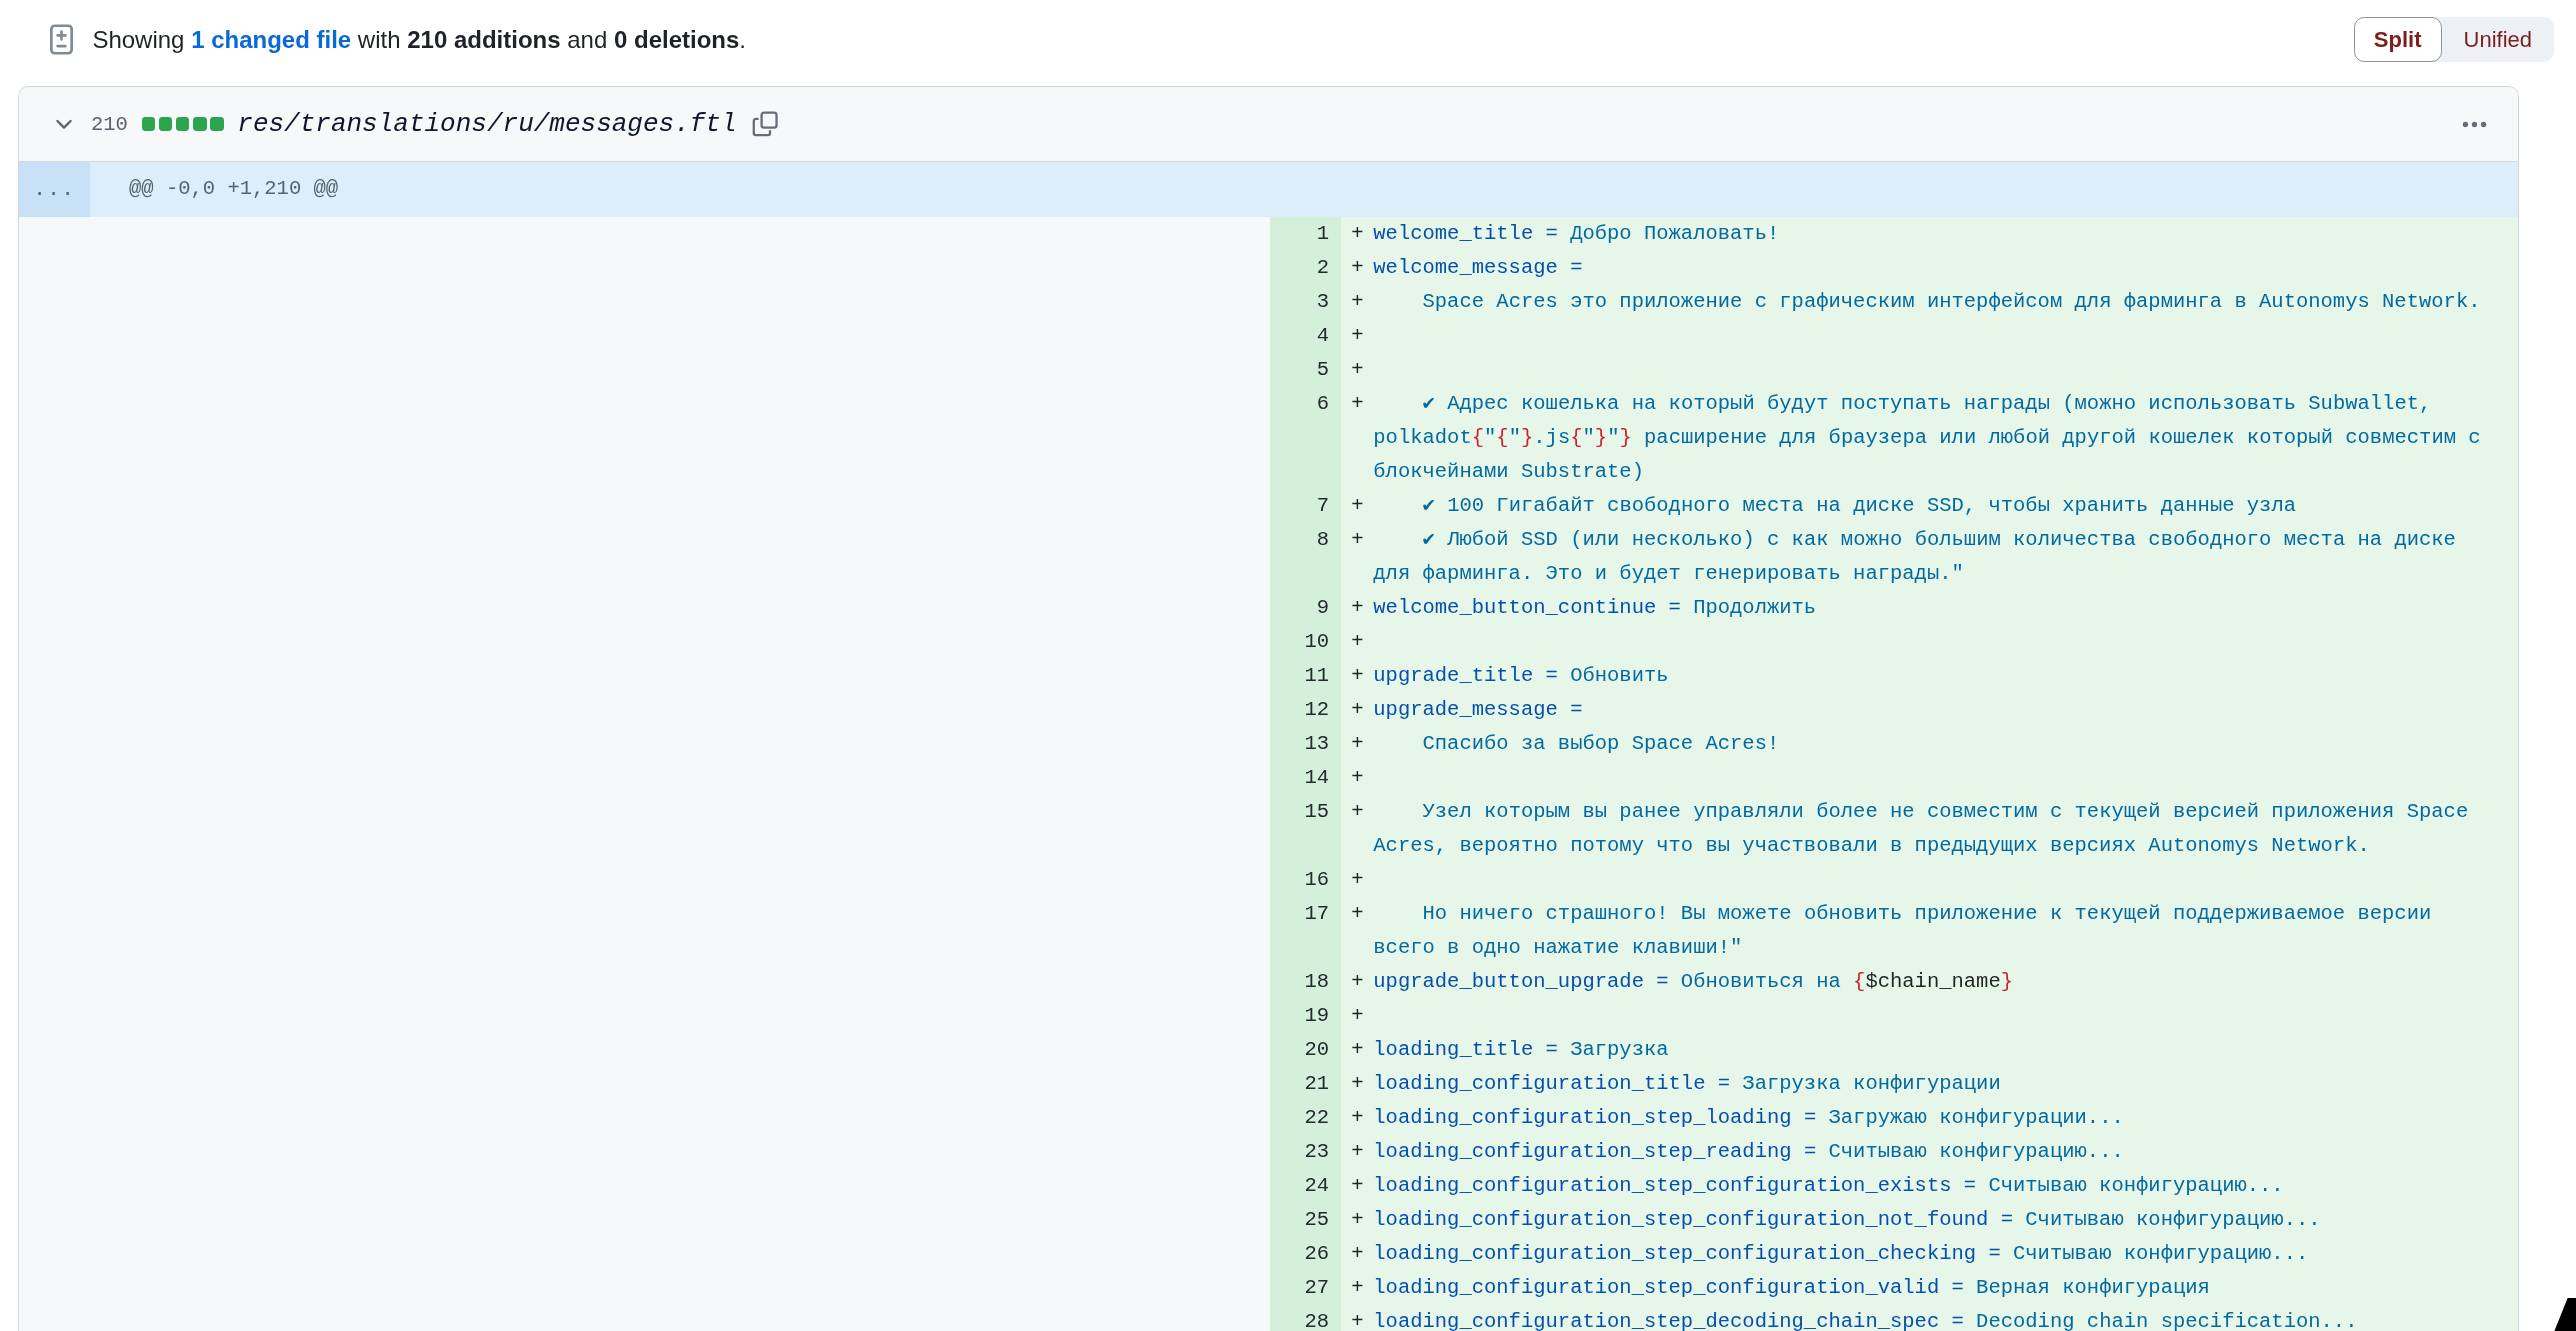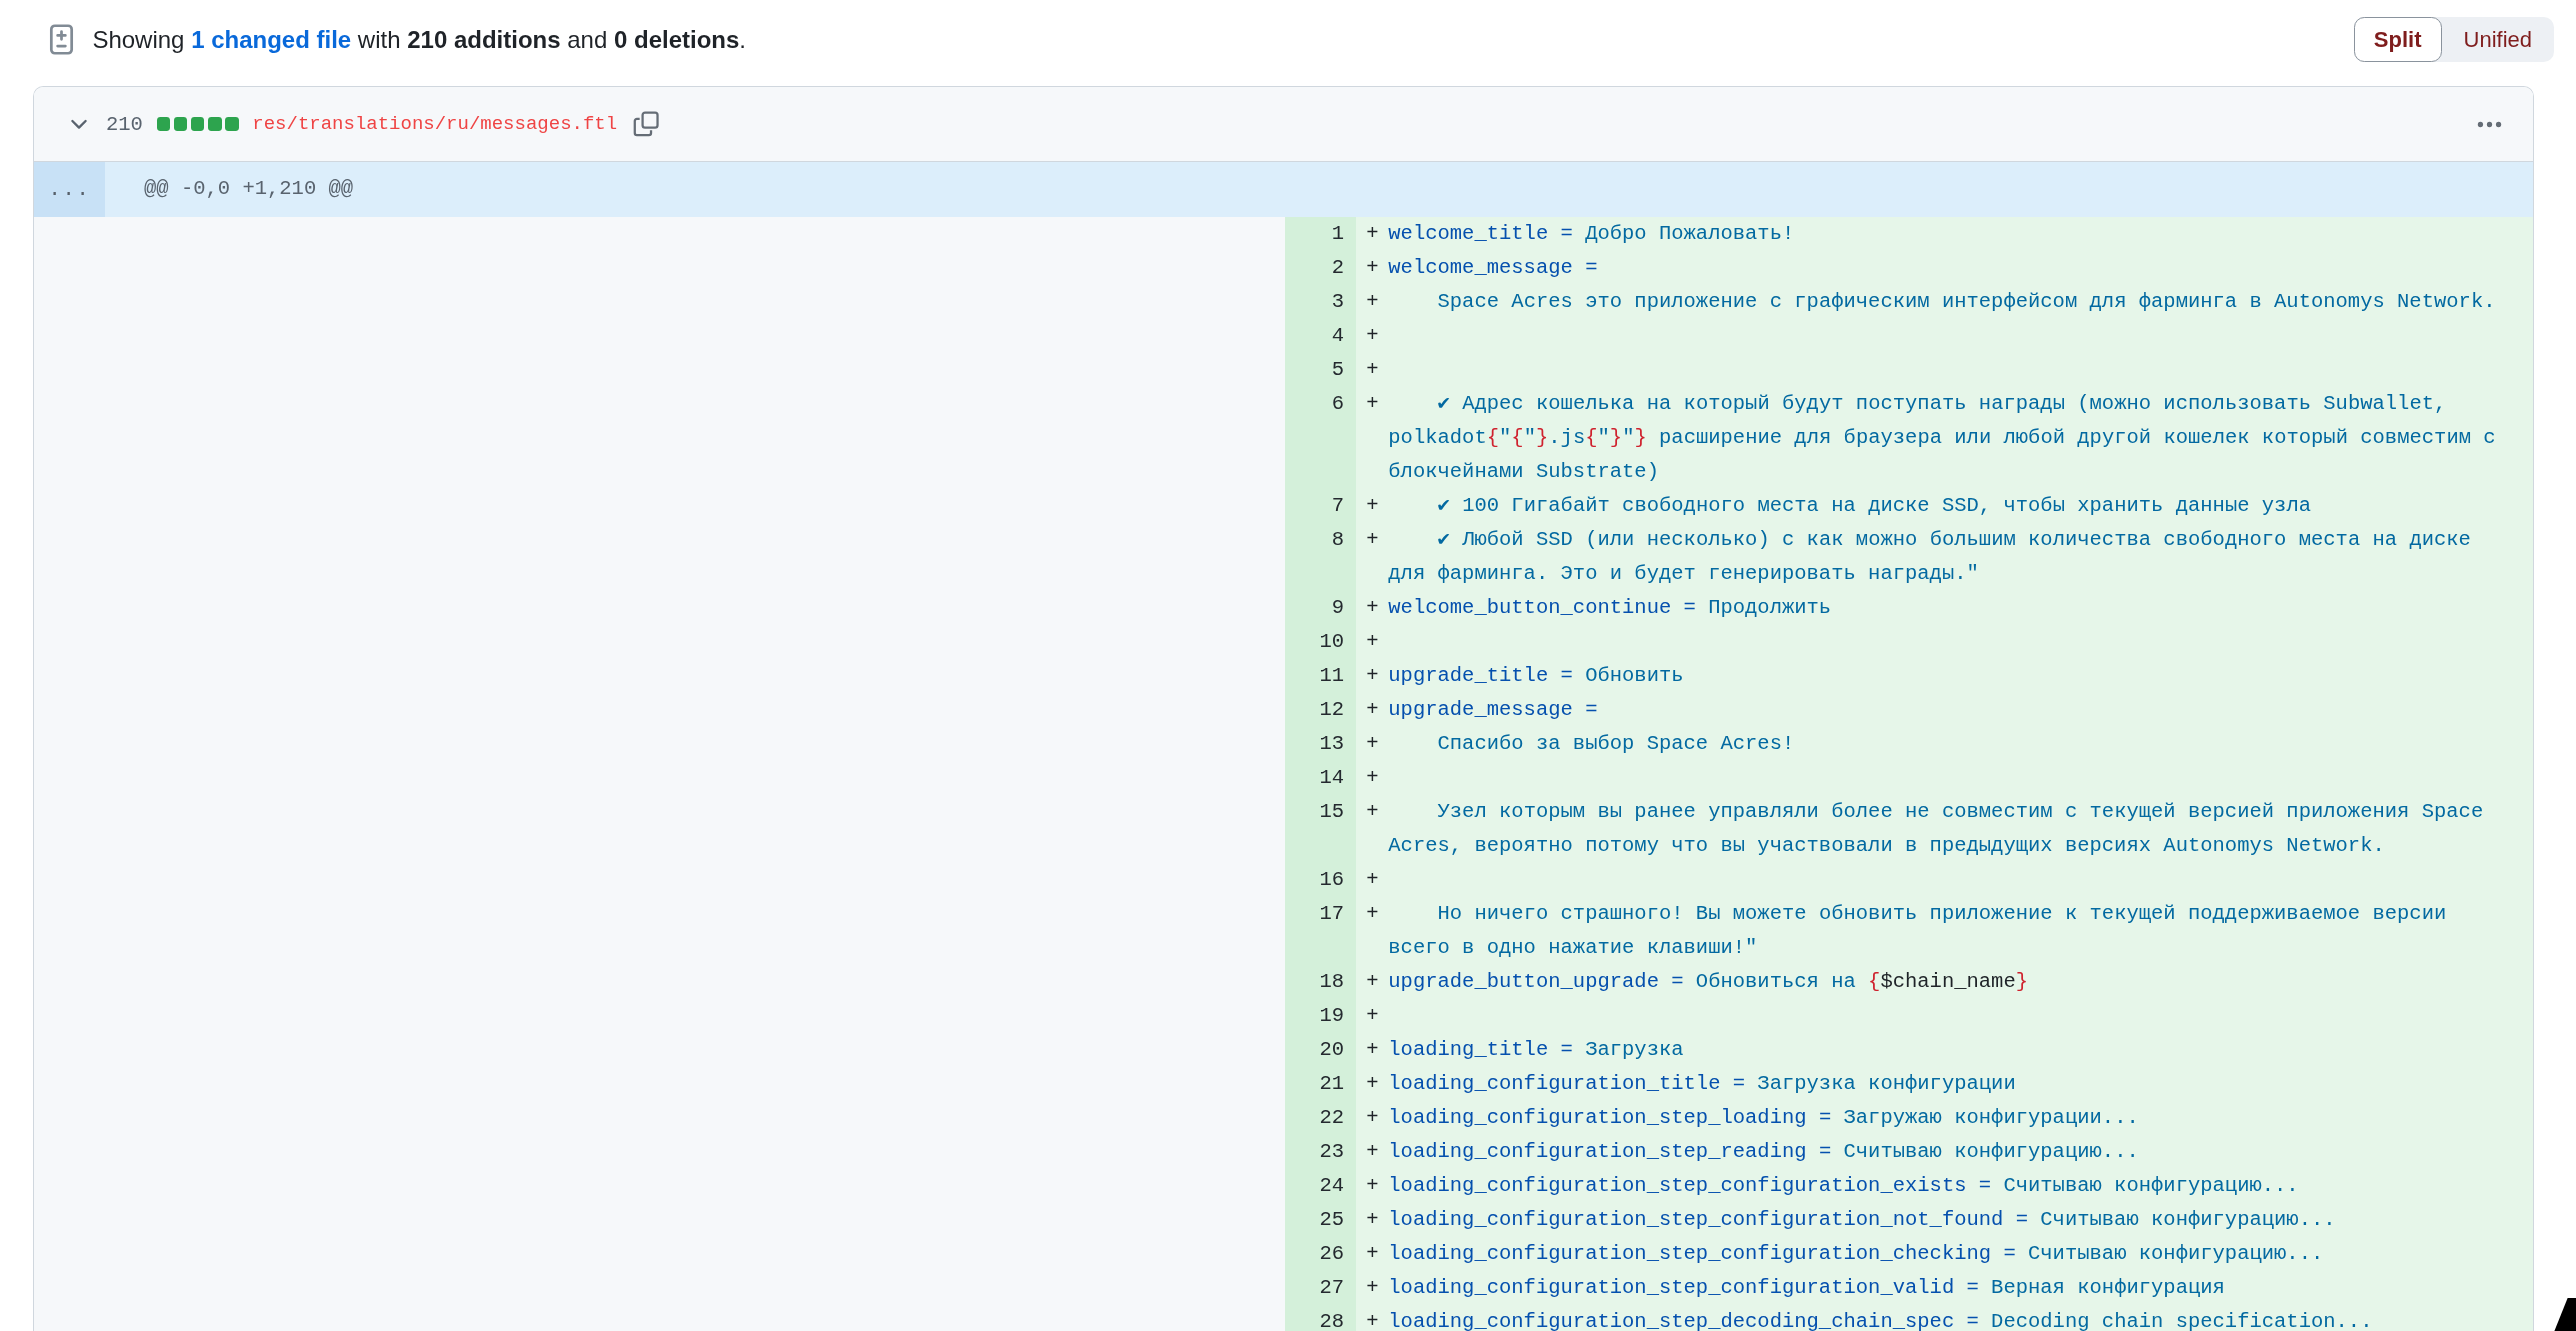--- a/index.html
+++ b/index.html
@@ -26,34 +26,34 @@
   .segctl { margin-left:auto; display:flex; background:#edf0f4; border-radius:10.3px; }
   .seg {
     height:45px; padding:0 22px; border:none; background:transparent;
     font-family:"Liberation Sans",sans-serif; font-size:22px; color:#7f1d1d;
     border-radius:10.3px; line-height:41px; cursor:pointer;
   }
   .seg.sel { background:#ffffff; border:1.7px solid #8a939d; font-weight:700; padding:0 19px; }
 
   
   .card {
-    position:absolute; left:33px; top:86px; width:2501px; height:1246px;
+    position:absolute; left:18px; top:86px; width:2501px; height:1246px;
     border:1.7px solid #d0d7de; border-bottom:none;
     border-radius:10.3px 10.3px 0 0; overflow:hidden; background:#ffffff;
   }
   .file-header {
     height:75px; background:#f6f8fa; border-bottom:1.7px solid #d0d7de;
     display:flex; align-items:center; padding:0 29px;
   }
   .chev-btn { width:31px; height:31px; border:none; background:none; padding:0;
     display:flex; align-items:center; justify-content:center; cursor:pointer; }
   .count { margin-left:12px; font-size:20.5px; color:#59636e; }
   .blocks { margin-left:13.7px; display:flex; gap:3.4px; }
   .block { width:13.7px; height:13.7px; border-radius:3.4px; background:#2da44e; }
-  .path { margin-left:13.7px; font-size:19px; color:#ef4444; cursor:pointer; }
+  .path { margin-left:13.7px; font-size:26px; color:#0f172a; cursor:pointer;font-style:italic; }
   .copy-btn { margin-left:15.4px; border:none; background:none; padding:0;
     display:flex; align-items:center; cursor:pointer; }
   .kebab-btn { margin-left:auto; border:none; background:none; padding:0;
     display:flex; align-items:center; cursor:pointer; }
 
   
   .hunk-row { display:flex; height:55px; background:#dceefb; }
   .expand-cell {
     width:71px; background:#c8e1f6; display:flex; align-items:center; justify-content:center;
     font-size:20.5px; color:#57606a; cursor:pointer; letter-spacing:1.7px;

